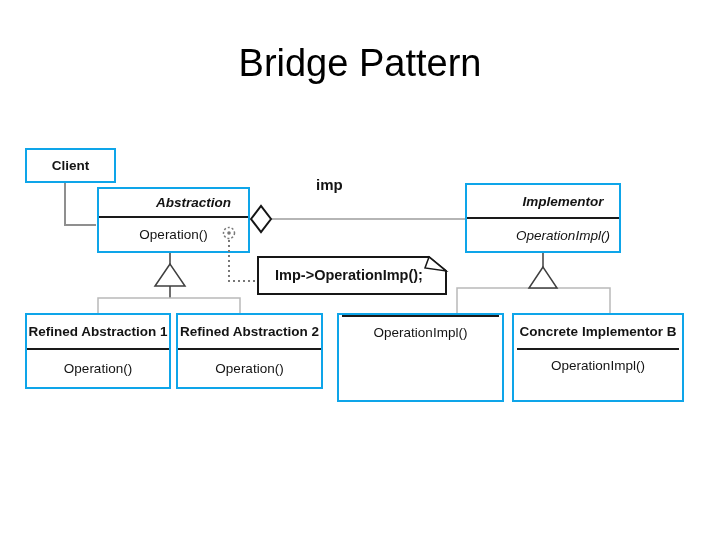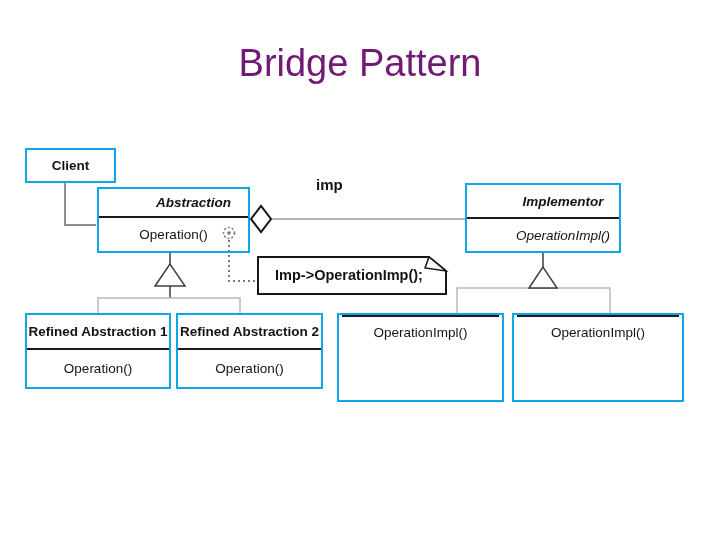--- a/index.html
+++ b/index.html
@@ -12,21 +12,21 @@
   }
   .slide { position: relative; width: 720px; height: 540px; background: #fff; }
 
   .slide-title {
     position: absolute;
     top: 42px; left: 0; width: 720px;
     text-align: center;
     font-size: 38px;
     font-weight: 400;
     letter-spacing: 0px;
-    color: #701a75;
+    color: #000000;
   }
 
   
   .box {
     position: absolute;
     background: #fff;
     border: 2px solid #0ea5e9;
     box-sizing: border-box;
     display: flex;
     flex-direction: column;
@@ -130,20 +130,21 @@
     <div class="hdr">Refined Abstraction 2</div>
     <div class="mth">Operation()</div>
   </div>
 
   <div class="box box-concreteA">
     <div class="mth">OperationImpl()</div>
     <div class="filler"></div>
   </div>
 
   <div class="box box-concreteB">
+    <div class="hdr">Concrete Implementor B</div>
     <div class="mth">OperationImpl()</div>
     <div class="filler"></div>
   </div>
 
   <div class="imp-label">imp</div>
 
   <div class="note-text">Imp-&gt;OperationImp();</div>
 
   <svg class="connectors" viewBox="0 0 720 540">
 

